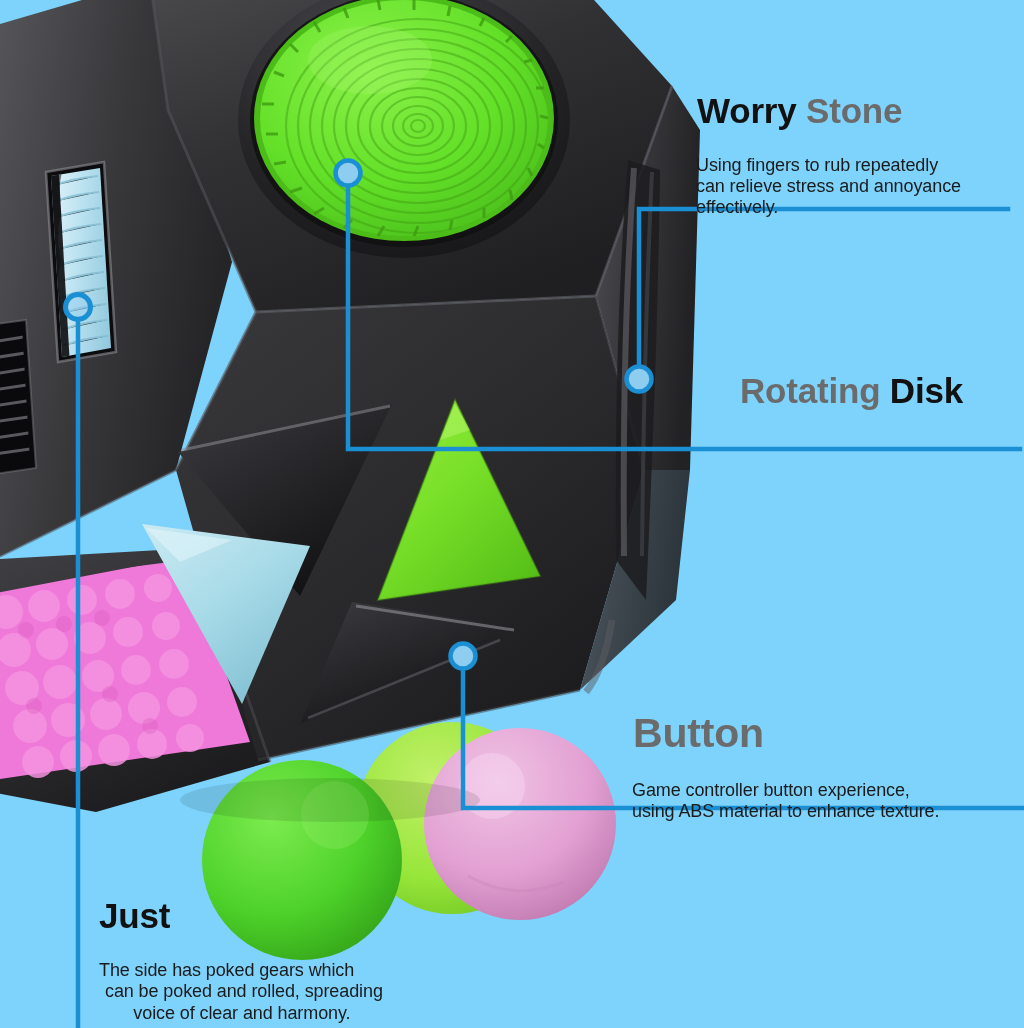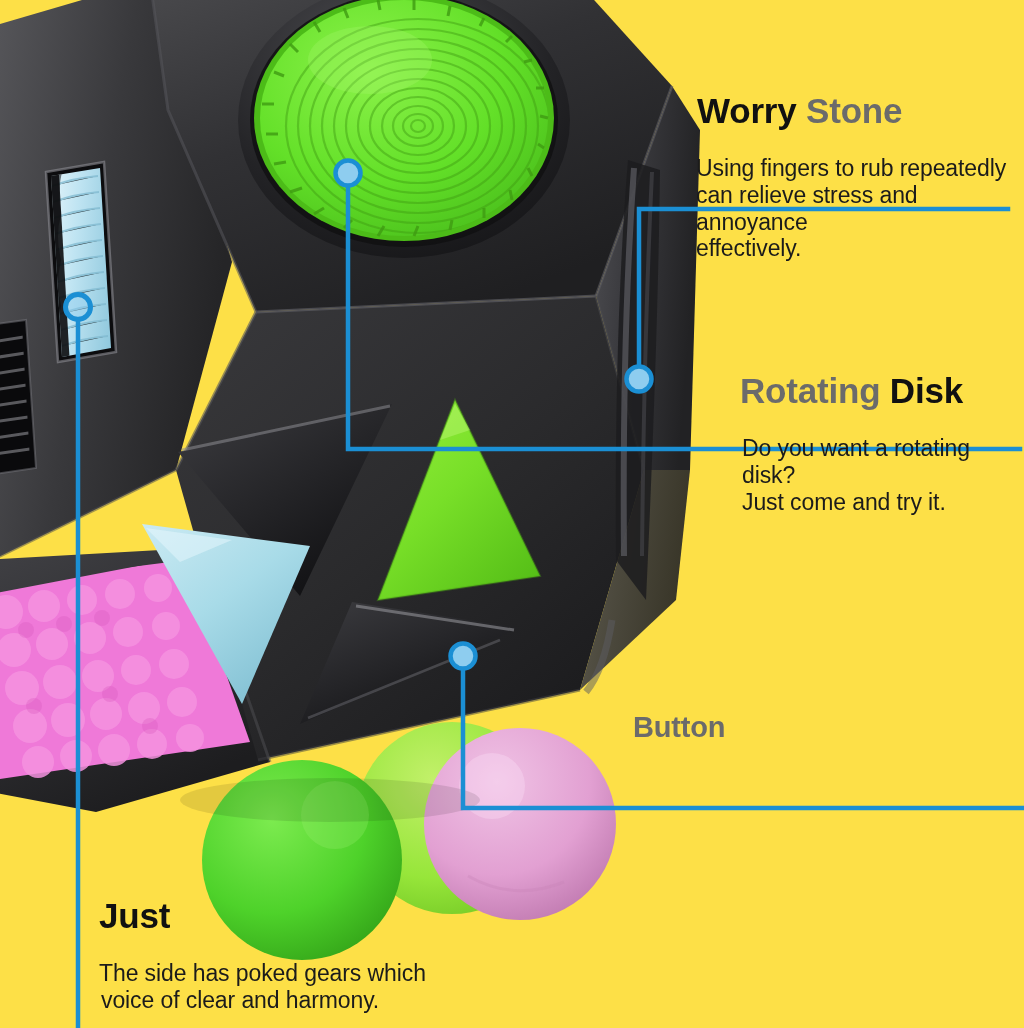--- a/index.html
+++ b/index.html
@@ -3,60 +3,60 @@
 <meta charset="utf-8">
 <style>
   html,body{margin:0;padding:0;}
   body{
     width:1024px;height:1028px;
     background:#ffffff;
     font-family:"Liberation Sans", sans-serif;
     overflow:hidden;
     position:relative;
   }
-  #stage{position:absolute;inset:0;width:1024px;height:1028px;overflow:hidden;background:#fde047;}
+  #stage{position:absolute;inset:0;width:1024px;height:1028px;overflow:hidden;background:#7dd3fc;}
 
   
   #product{position:absolute;left:0;top:0;width:1024px;height:1028px;}
   #product svg{position:absolute;left:0;top:0;}
 
   
   .callout{position:absolute;}
   .c-title{
     font-size:35px;
     line-height:1.05;
     letter-spacing:-0.2px;
     white-space:nowrap;
     margin:0 0 1px 0;
   }
   .w-strong{font-weight:bold;color:#111111;}
   .w-soft{font-weight:bold;color:#6b6b6b;}
   .c-desc{
-    font-size:23px;
+    font-size:18px;
     line-height:1.17;
     color:#1b1b1b;
     white-space:pre-line;
     letter-spacing:-0.1px;
     margin-top:25px;
   }
 
   #co-worry{left:697px;top:93px;}
   #co-worry .c-desc{margin-left:-1px;}
 
   #co-disk{left:740px;top:373px;}
   #co-disk .c-desc{margin-left:2px;}
 
   #co-button{left:633px;top:712px;}
-  #co-button .c-title{font-size:29px;}
+  #co-button .c-title{font-size:41px;}
   #co-button .c-desc{margin-left:-1px;}
 
   #co-gear{left:99px;top:898px;}
   #co-gear .c-desc{line-height:1.2;}
   #co-gear .c-desc .ln2{display:block;margin-left:6px;}
-  #co-gear .c-desc .ln3{display:block;margin-left:2px;}
+  #co-gear .c-desc .ln3{display:block;margin-left:2px;text-align:center;}
 
   
   #wires{position:absolute;left:0;top:0;width:1024px;height:1028px;pointer-events:none;}
 </style>
 </head>
 <body>
 
 <div id="stage">
 
   <div id="product">
@@ -351,26 +351,26 @@
 
   <div class="callout" id="co-worry">
     <div class="c-title"><span class="w-strong">Worry</span><span> </span><span class="w-soft">Stone</span></div>
     <div class="c-desc">Using fingers to rub repeatedly
 can relieve stress and annoyance
 effectively.</div>
   </div>
 
   <div class="callout" id="co-disk">
     <div class="c-title"><span class="w-soft">Rotating</span><span> </span><span class="w-strong">Disk</span></div>
-    <div class="c-desc">Do you want a rotating disk?
-Just come and try it.</div>
   </div>
 
   <div class="callout" id="co-button">
     <div class="c-title"><span class="w-soft">Button</span></div>
+    <div class="c-desc">Game controller button experience,
+using ABS material to enhance texture.</div>
   </div>
 
   <div class="callout" id="co-gear">
     <div class="c-title"><span class="w-strong">Just</span></div>
-    <div class="c-desc"><span>The side has poked gears which</span><span class="ln3">voice  of  clear and harmony.</span></div>
+    <div class="c-desc"><span>The side has poked gears which</span><span class="ln2">can be poked and rolled, spreading</span><span class="ln3">voice  of  clear and harmony.</span></div>
   </div>
 
 </div>
 
 </body></html>

